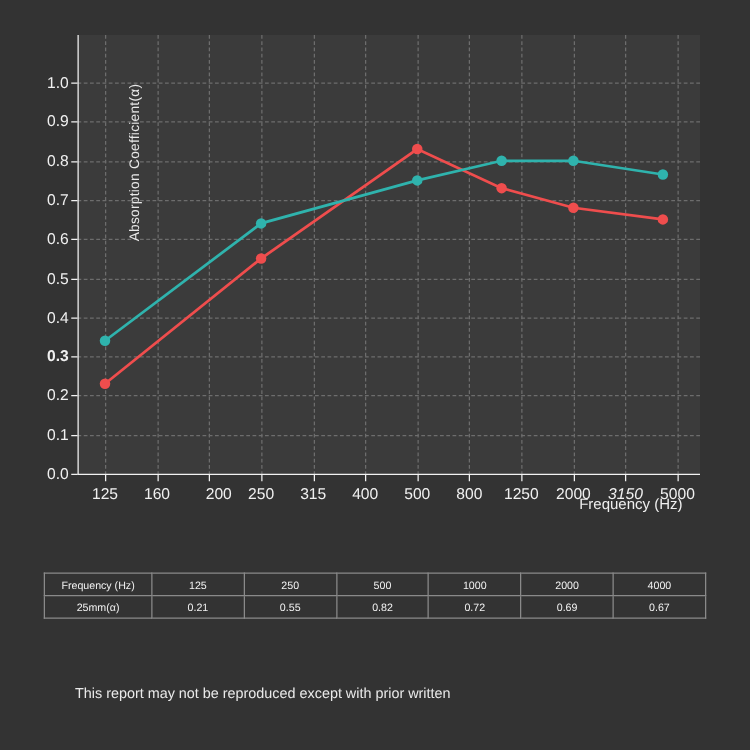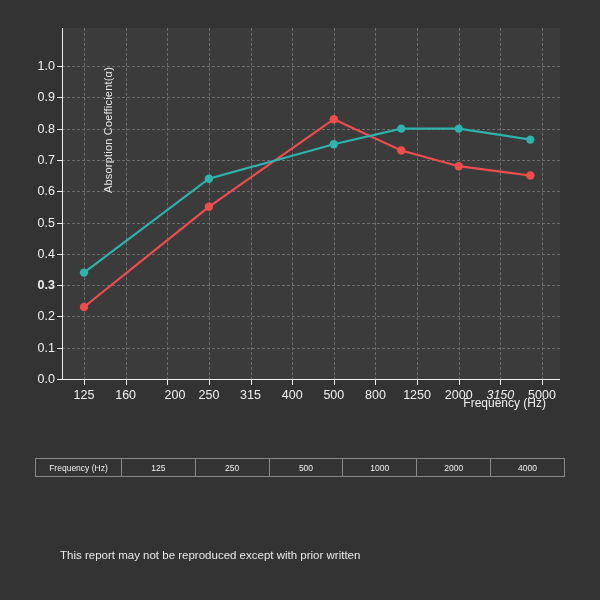--- a/index.html
+++ b/index.html
@@ -251,20 +251,29 @@
     <tbody>
       <tr>
         <td class="rowhead">Frequency (Hz)</td>
         <td class="cell">125</td>
         <td class="cell">250</td>
         <td class="cell">500</td>
         <td class="cell">1000</td>
         <td class="cell">2000</td>
         <td class="cell">4000</td>
       </tr>
+      <tr>
+        <td class="rowhead">25mm(α)</td>
+        <td class="cell">0.21</td>
+        <td class="cell">0.55</td>
+        <td class="cell">0.82</td>
+        <td class="cell">0.72</td>
+        <td class="cell">0.69</td>
+        <td class="cell">0.67</td>
+      </tr>
     </tbody>
   </table>
 
   <div class="footer">
     <div>This report may not be reproduced except with prior written</div>
   </div>
 
 </div>
 
 </body></html>

